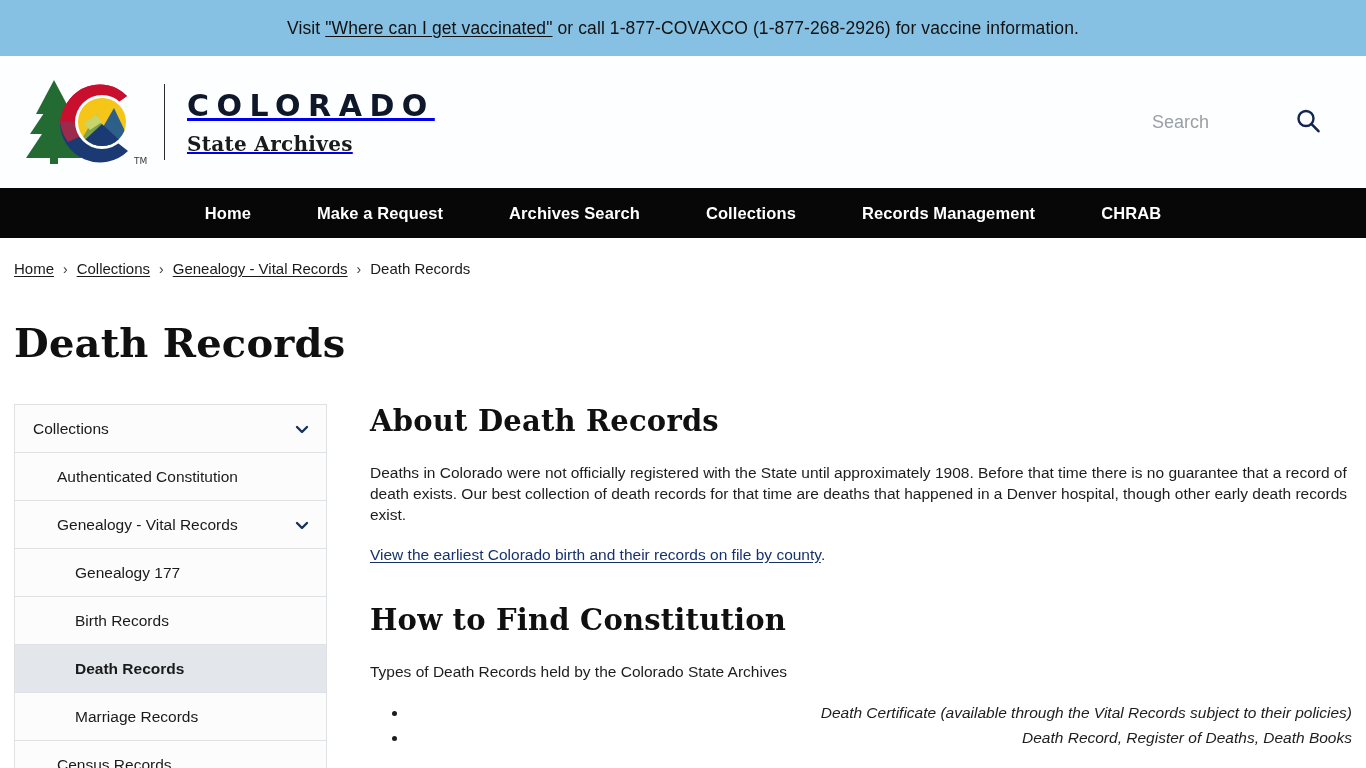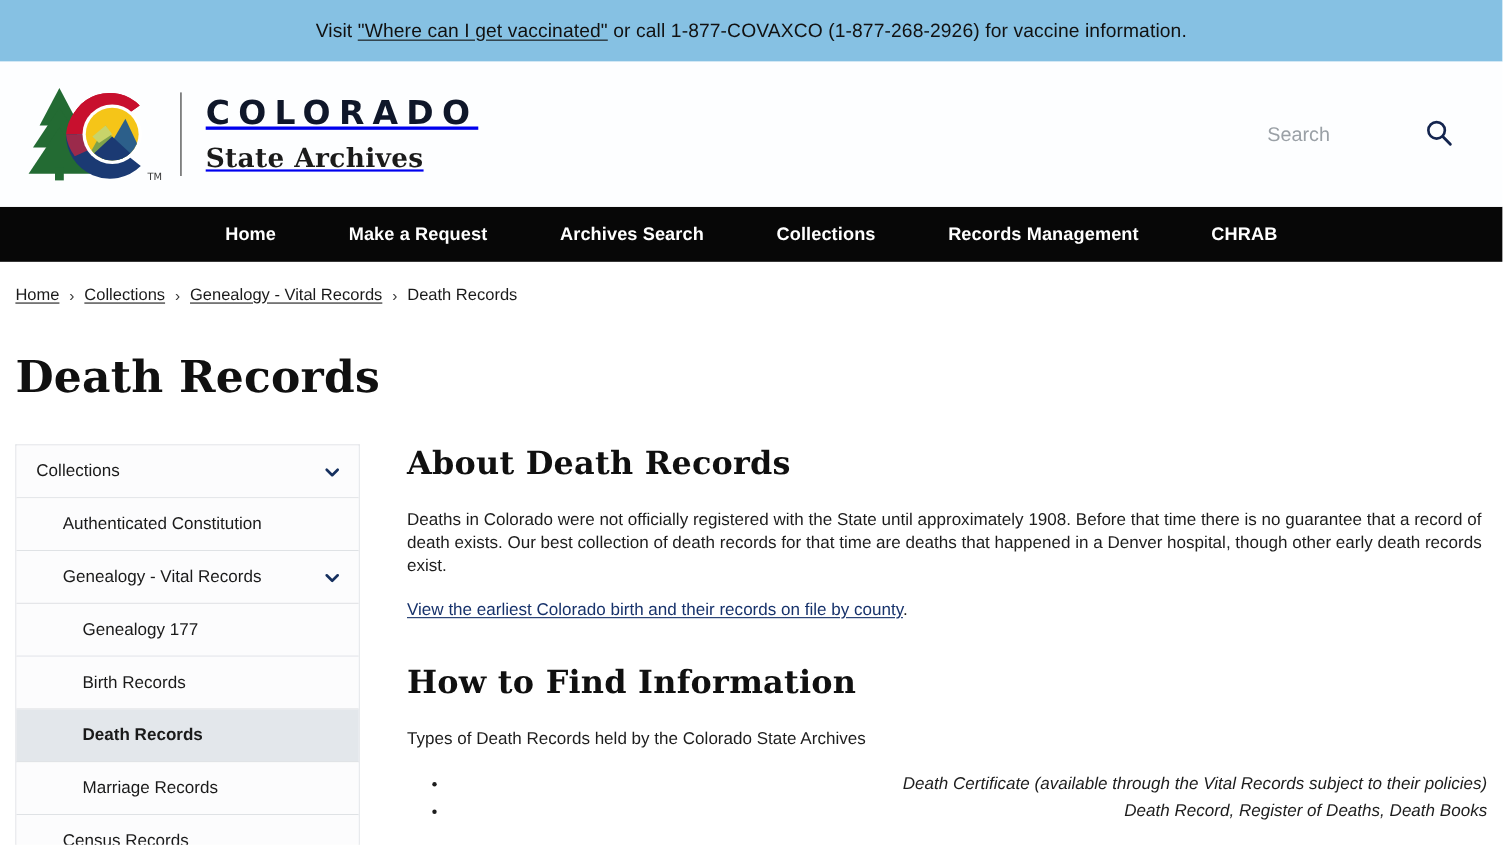--- a/index.html
+++ b/index.html
@@ -69,21 +69,21 @@
     font-family: "DejaVu Sans", sans-serif;
     font-weight: 700;
     font-size: 30px;
     letter-spacing: 7.5px;
     color: #0f172a;
     margin-bottom: 13px;
   }
   .brand-sub {
     font-family: "DejaVu Serif", serif;
     font-weight: 700;
-    font-size: 24px;
+    font-size: 20px;
     letter-spacing: 0.3px;
     color: #1b1b1b;
   }
   .header-search {
     margin-left: auto;
     display: flex;
     align-items: center;
     gap: 22px;
     padding-right: 4px;
     justify-content: space-between;
@@ -376,21 +376,21 @@
 
   </aside>
 
   <main class="content">
     <h2 class="h2">About Death Records</h2>
 
     <p class="body-p">Deaths in Colorado were not officially registered with the State until approximately 1908. Before that time there is no guarantee that a record of death exists. Our best collection of death records for that time are deaths that happened in a Denver hospital, though other early death records exist.</p>
 
     <p class="body-p"><a class="inline-link" href="#">View the earliest Colorado birth and their records on file by county</a><span>.</span></p>
 
-    <h2 class="h2 second">How to Find Information</h2>
+    <h2 class="h2 second">How to Find Constitution</h2>
 
     <p class="body-p">Types of Death Records held by the Colorado State Archives</p>
 
     <ul class="list">
       <li>Death Certificate (available through the Vital Records subject to their policies)</li>
       <li>Death Record, Register of Deaths, Death Books</li>
     </ul>
   </main>
 
 </div>

